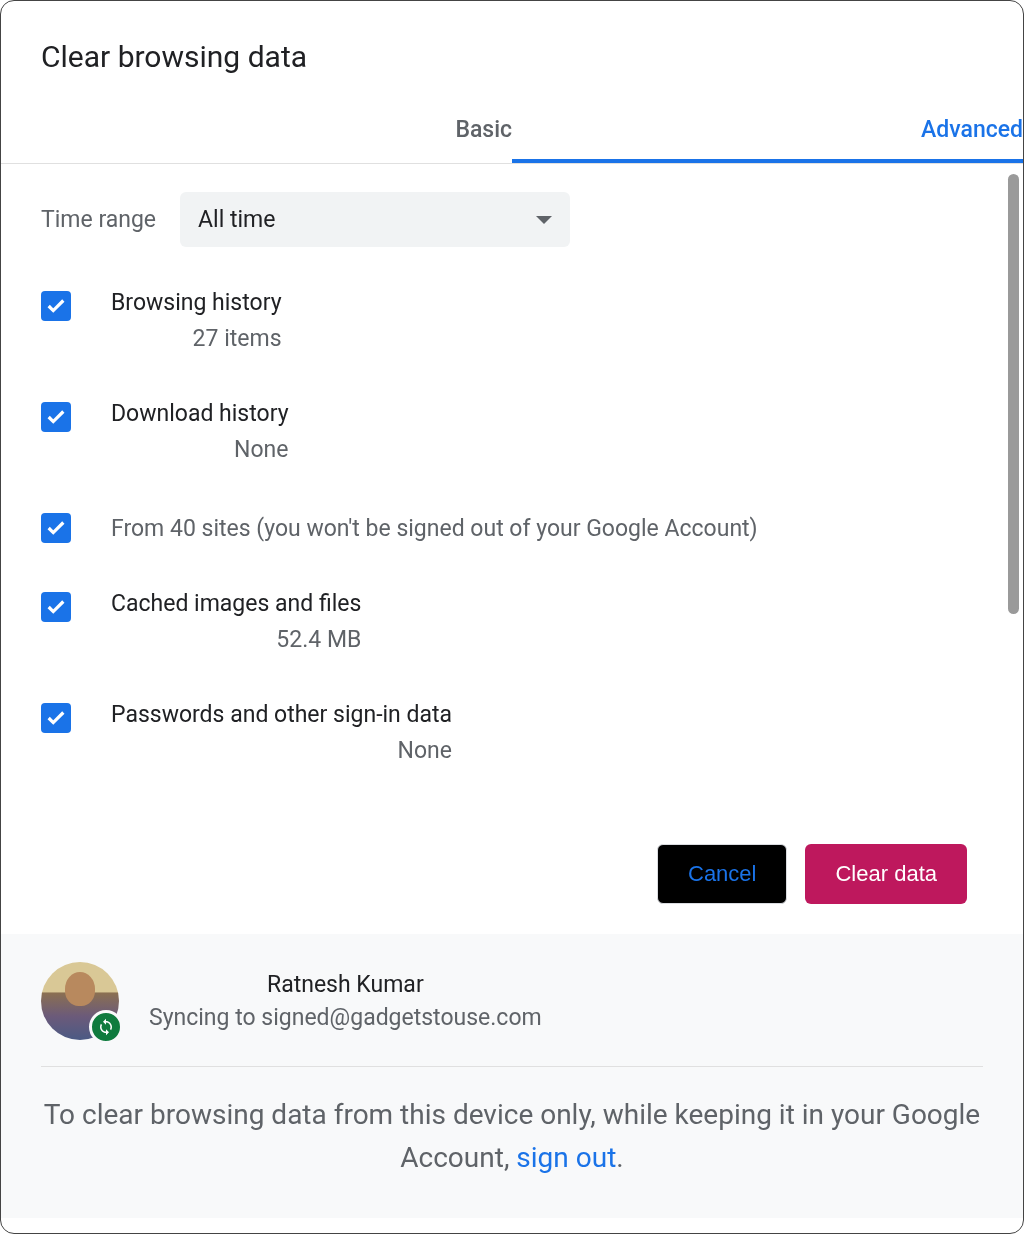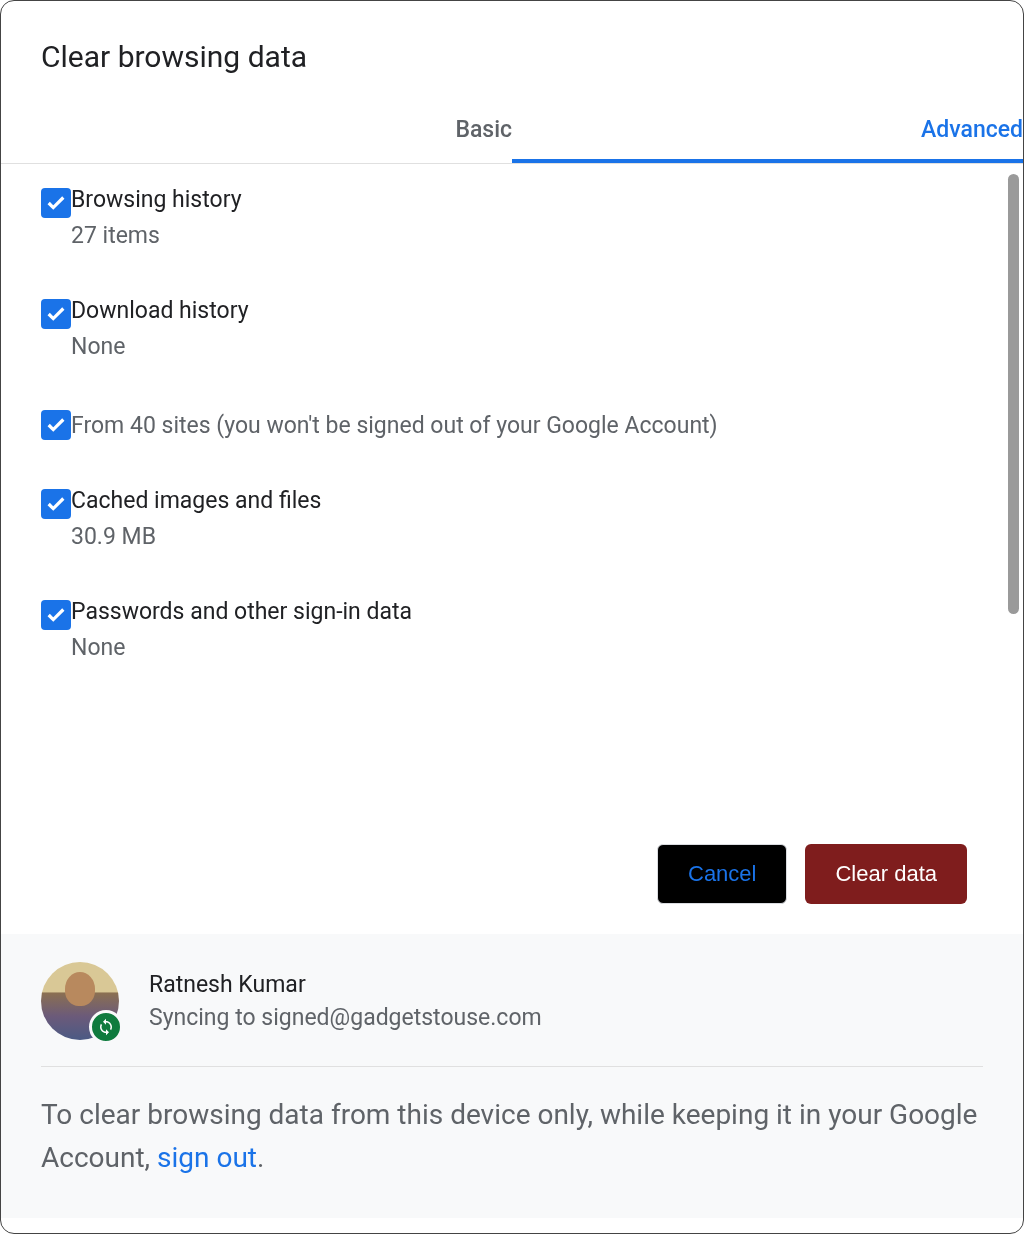--- a/index.html
+++ b/index.html
@@ -105,20 +105,22 @@
       display: flex;
       align-items: center;
       justify-content: center;
       cursor: pointer;
     }
     .checkbox svg {
       width: 22px;
       height: 22px;
     }
     .option-text {
+      margin-left: 40px;
+      text-align: right;
     }
     .option-title {
       font-size: 23px;
       color: #202124;
       line-height: 1.4;
     }
     .option-sub {
       font-size: 23px;
       color: #5f6368;
       line-height: 1.6;
@@ -147,26 +149,27 @@
       border-radius: 6px;
       cursor: pointer;
       border: none;
     }
     .btn-cancel {
       background: #000000;
       color: #1a73e8;
       border: 1px solid #dadce0;
     }
     .btn-primary {
-      background: #7f1d1d;
+      background: #be185d;
       color: #fff;
     }
     .sync-panel {
       background: #f8f9fa;
       padding: 28px 40px 38px 40px;
+      text-align: center;
     }
     .sync-user-row {
       display: flex;
       align-items: center;
       padding-bottom: 26px;
       border-bottom: 1px solid #e0e0e0;
     }
     .avatar-wrap {
       position: relative;
       width: 78px;
@@ -239,20 +242,27 @@
   <div class="dialog-title">Clear browsing data</div>
 
   <div class="tabs">
     <div class="tab">Basic</div>
     <div class="tab active">Advanced</div>
   </div>
 
   <div class="scroll-area">
     <div class="scroll-content">
 
+      <div class="time-range-row">
+        <div class="time-range-label">Time range</div>
+        <div class="select">
+          <span class="select-value">All time</span>
+          <span class="select-caret"></span>
+        </div>
+      </div>
 
       <div class="option-row">
         <div class="checkbox">
           <svg viewBox="0 0 24 24">
               <path fill="none" stroke="#fff" stroke-width="3.5" d="M4 12l5 5L20 6"></path>
             </svg>
         </div>
         <div class="option-text">
           <div class="option-title">Browsing history</div>
           <div class="option-sub">27 items</div>
@@ -283,21 +293,21 @@
       </div>
 
       <div class="option-row">
         <div class="checkbox">
           <svg viewBox="0 0 24 24">
               <path fill="none" stroke="#fff" stroke-width="3.5" d="M4 12l5 5L20 6"></path>
             </svg>
         </div>
         <div class="option-text">
           <div class="option-title">Cached images and files</div>
-          <div class="option-sub">30.9 MB</div>
+          <div class="option-sub">52.4 MB</div>
         </div>
       </div>
 
       <div class="option-row">
         <div class="checkbox">
           <svg viewBox="0 0 24 24">
               <path fill="none" stroke="#fff" stroke-width="3.5" d="M4 12l5 5L20 6"></path>
             </svg>
         </div>
         <div class="option-text">

